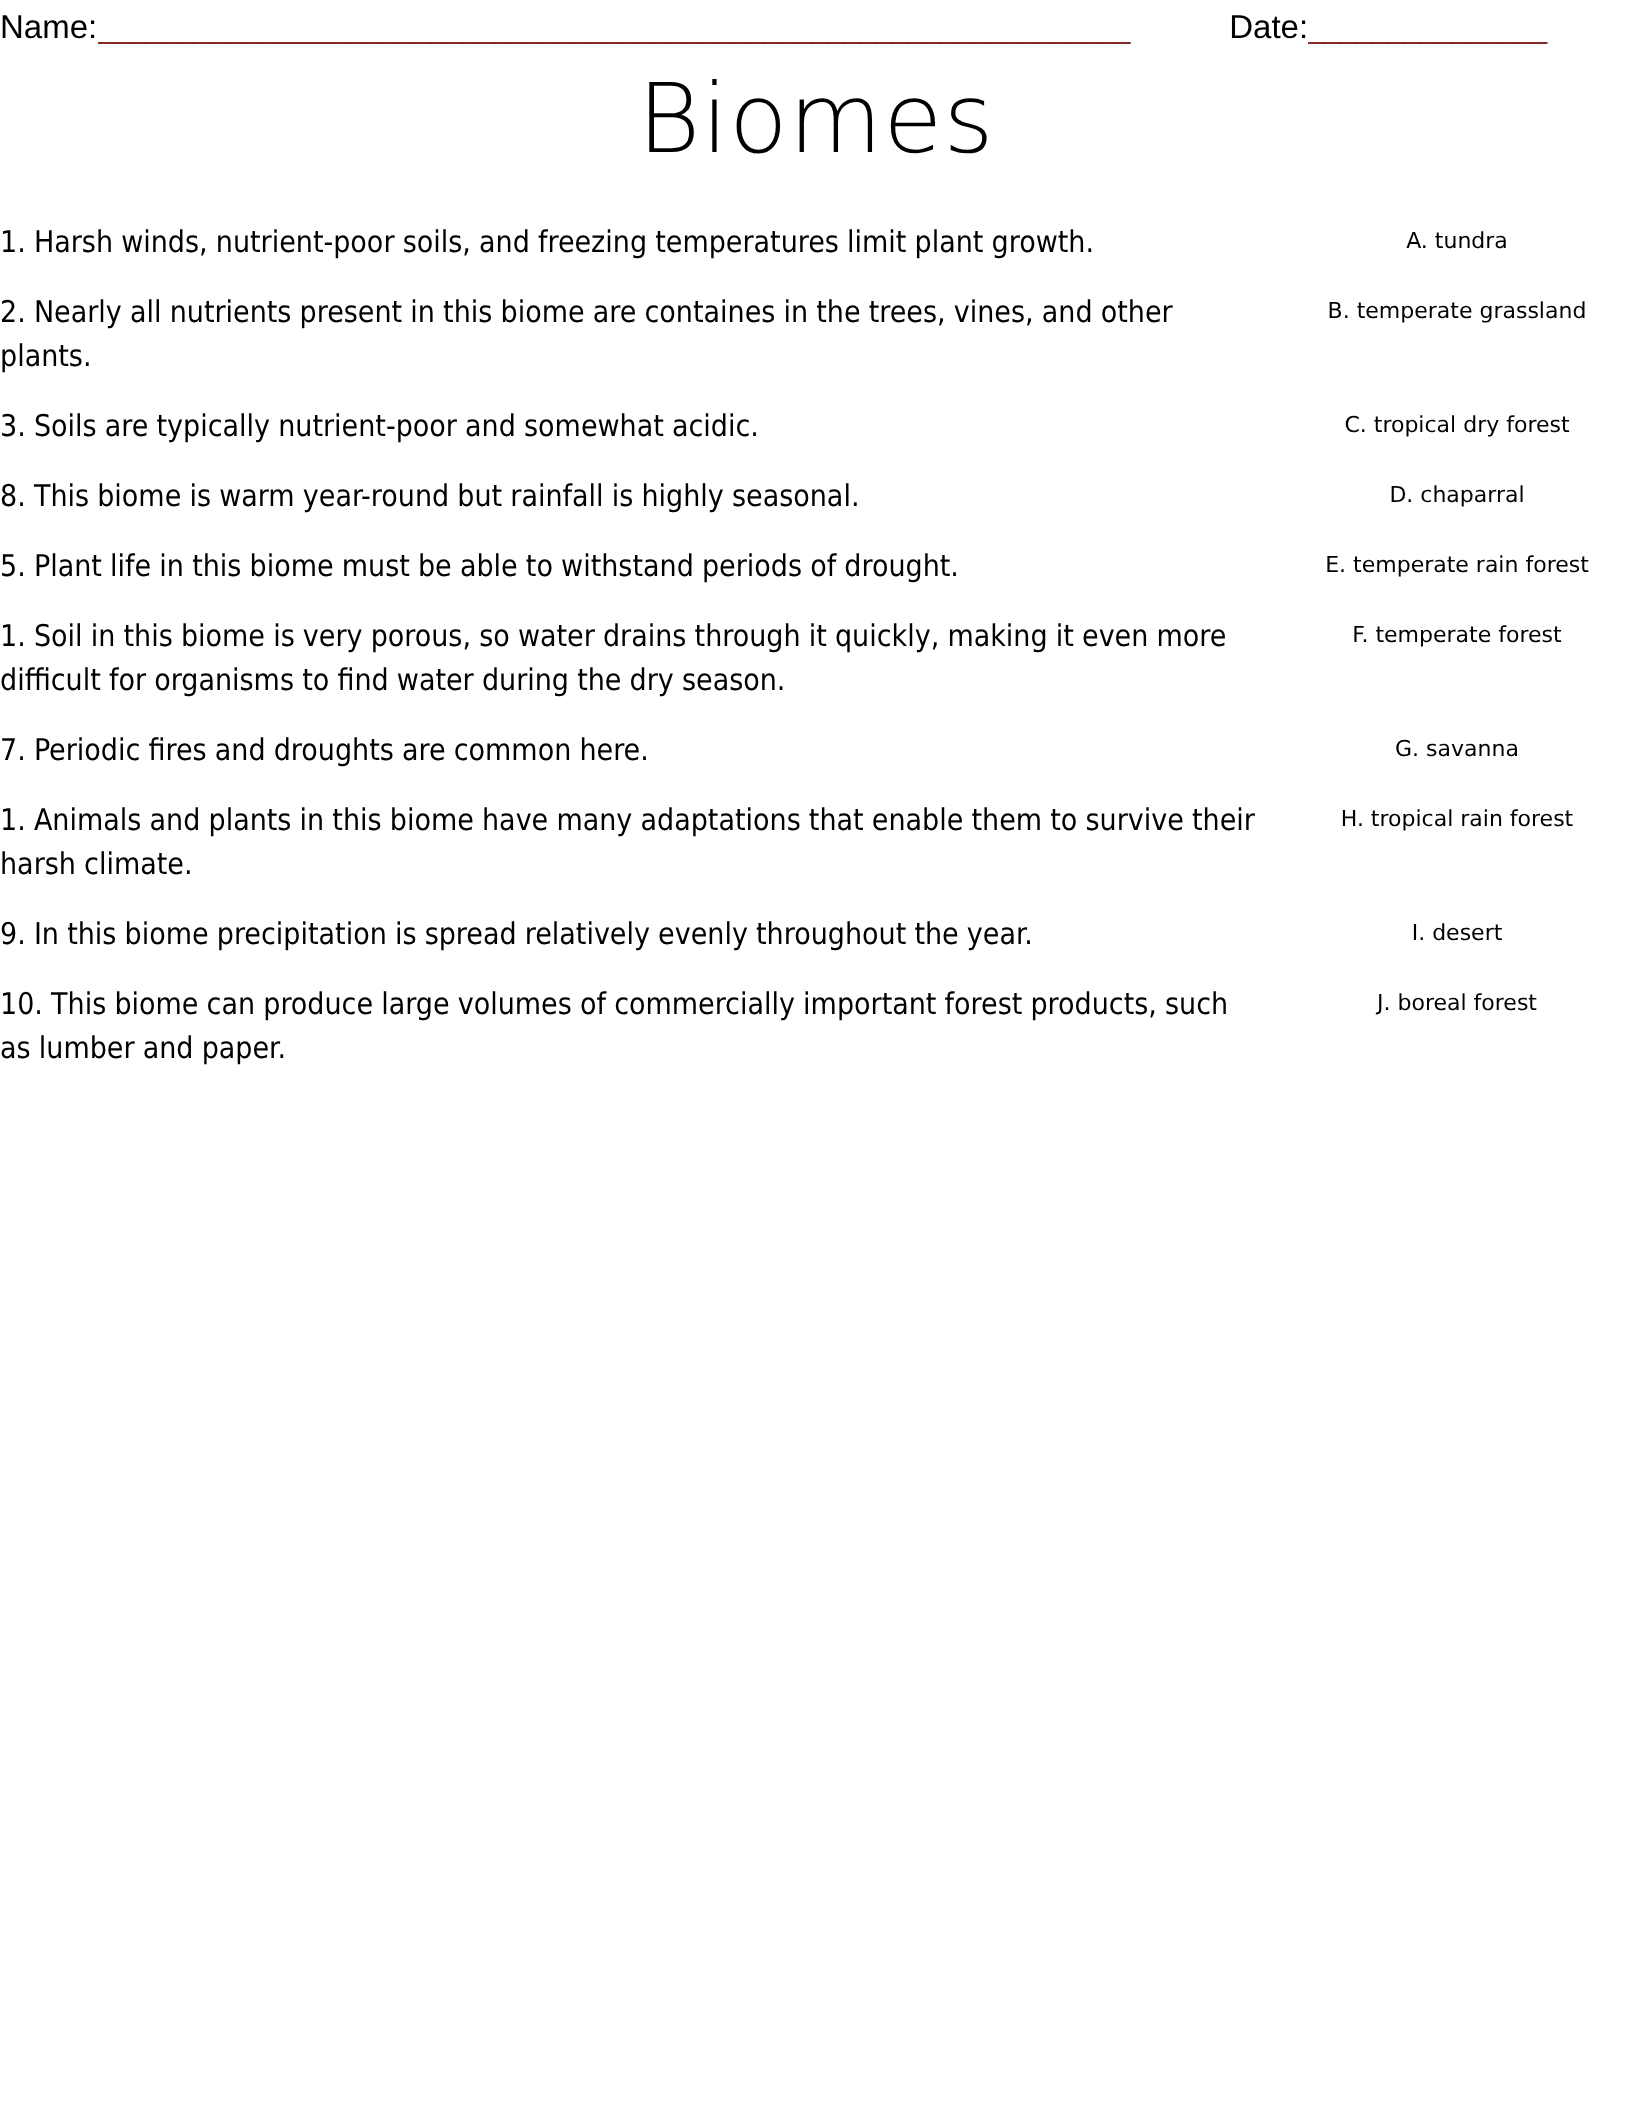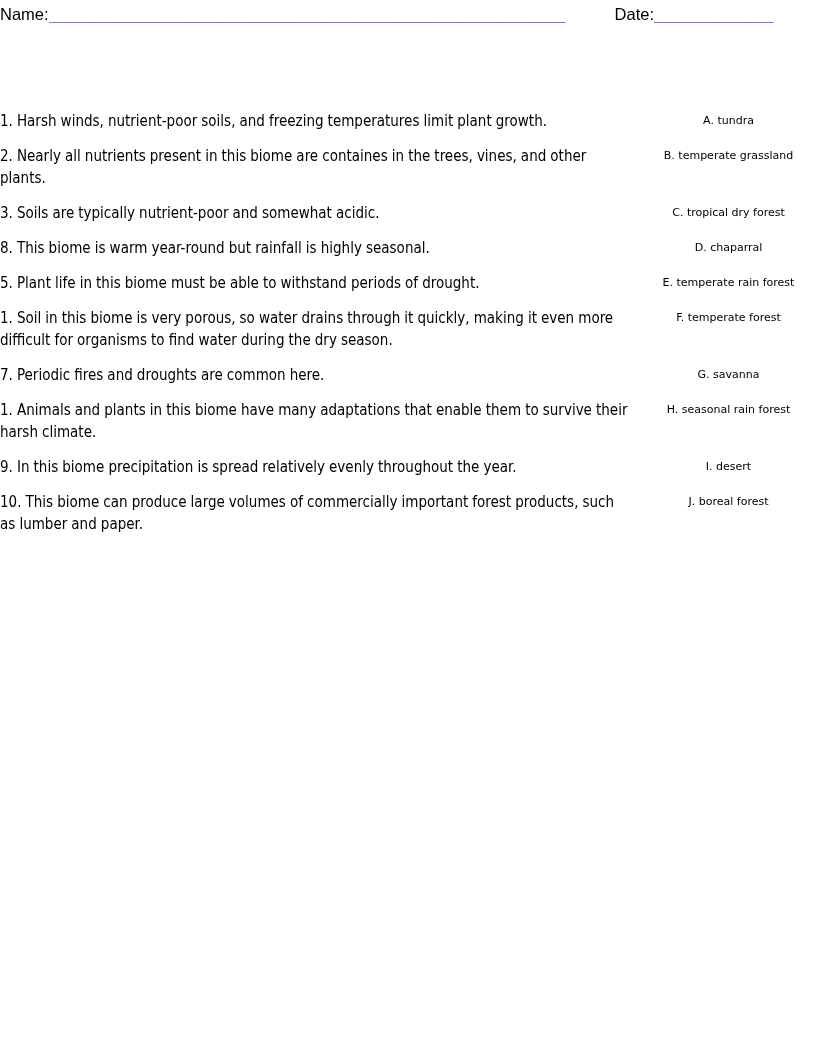--- a/index.html
+++ b/index.html
@@ -41,21 +41,21 @@
     overflow: hidden;
   }
   .nd-label {
     flex: 0 0 auto;
     padding-top: 3px;
   }
   .nd-rule {
     flex: 0 0 auto;
     padding-top: 3px;
     letter-spacing: -0.4px;
-    color: #8b5cf6;
+    color: #7f1d1d;
     font-size: 15px;
     overflow: hidden;
     display: inline-block;
     vertical-align: baseline;
   }
   .nd-rule.name-rule {
     width: 549px;
   }
   .nd-rule.date-rule {
     width: 134px;
@@ -121,20 +121,21 @@
 <div class="page">
 
   <div class="namedate">
     <span class="nd-label">Name:</span>
     <span class="nd-rule name-rule">_________________________________________________________________</span>
     <span class="nd-gap"></span>
     <span class="nd-label">Date:</span>
     <span class="nd-rule date-rule">_______________</span>
   </div>
 
+  <div class="title">Biomes</div>
 
   <div class="body-grid">
 
     <div class="qa-row">
       <div class="question-cell">1. Harsh winds, nutrient-poor soils, and freezing temperatures limit plant growth.</div>
       <div class="answer-cell">A. tundra</div>
     </div>
 
     <div class="qa-row">
       <div class="question-cell">2. Nearly all nutrients present in this biome are containes in the trees, vines, and other plants.</div>
@@ -161,21 +162,21 @@
       <div class="answer-cell">F. temperate forest</div>
     </div>
 
     <div class="qa-row">
       <div class="question-cell">7. Periodic fires and droughts are common here.</div>
       <div class="answer-cell">G. savanna</div>
     </div>
 
     <div class="qa-row">
       <div class="question-cell">1. Animals and plants in this biome have many adaptations that enable them to survive their harsh climate.</div>
-      <div class="answer-cell">H. seasonal rain forest</div>
+      <div class="answer-cell">H. tropical rain forest</div>
     </div>
 
     <div class="qa-row">
       <div class="question-cell">9. In this biome precipitation is spread relatively evenly throughout the year.</div>
       <div class="answer-cell">I. desert</div>
     </div>
 
     <div class="qa-row">
       <div class="question-cell">10. This biome can produce large volumes of commercially important forest products, such as lumber and paper.</div>
       <div class="answer-cell">J. boreal forest</div>

